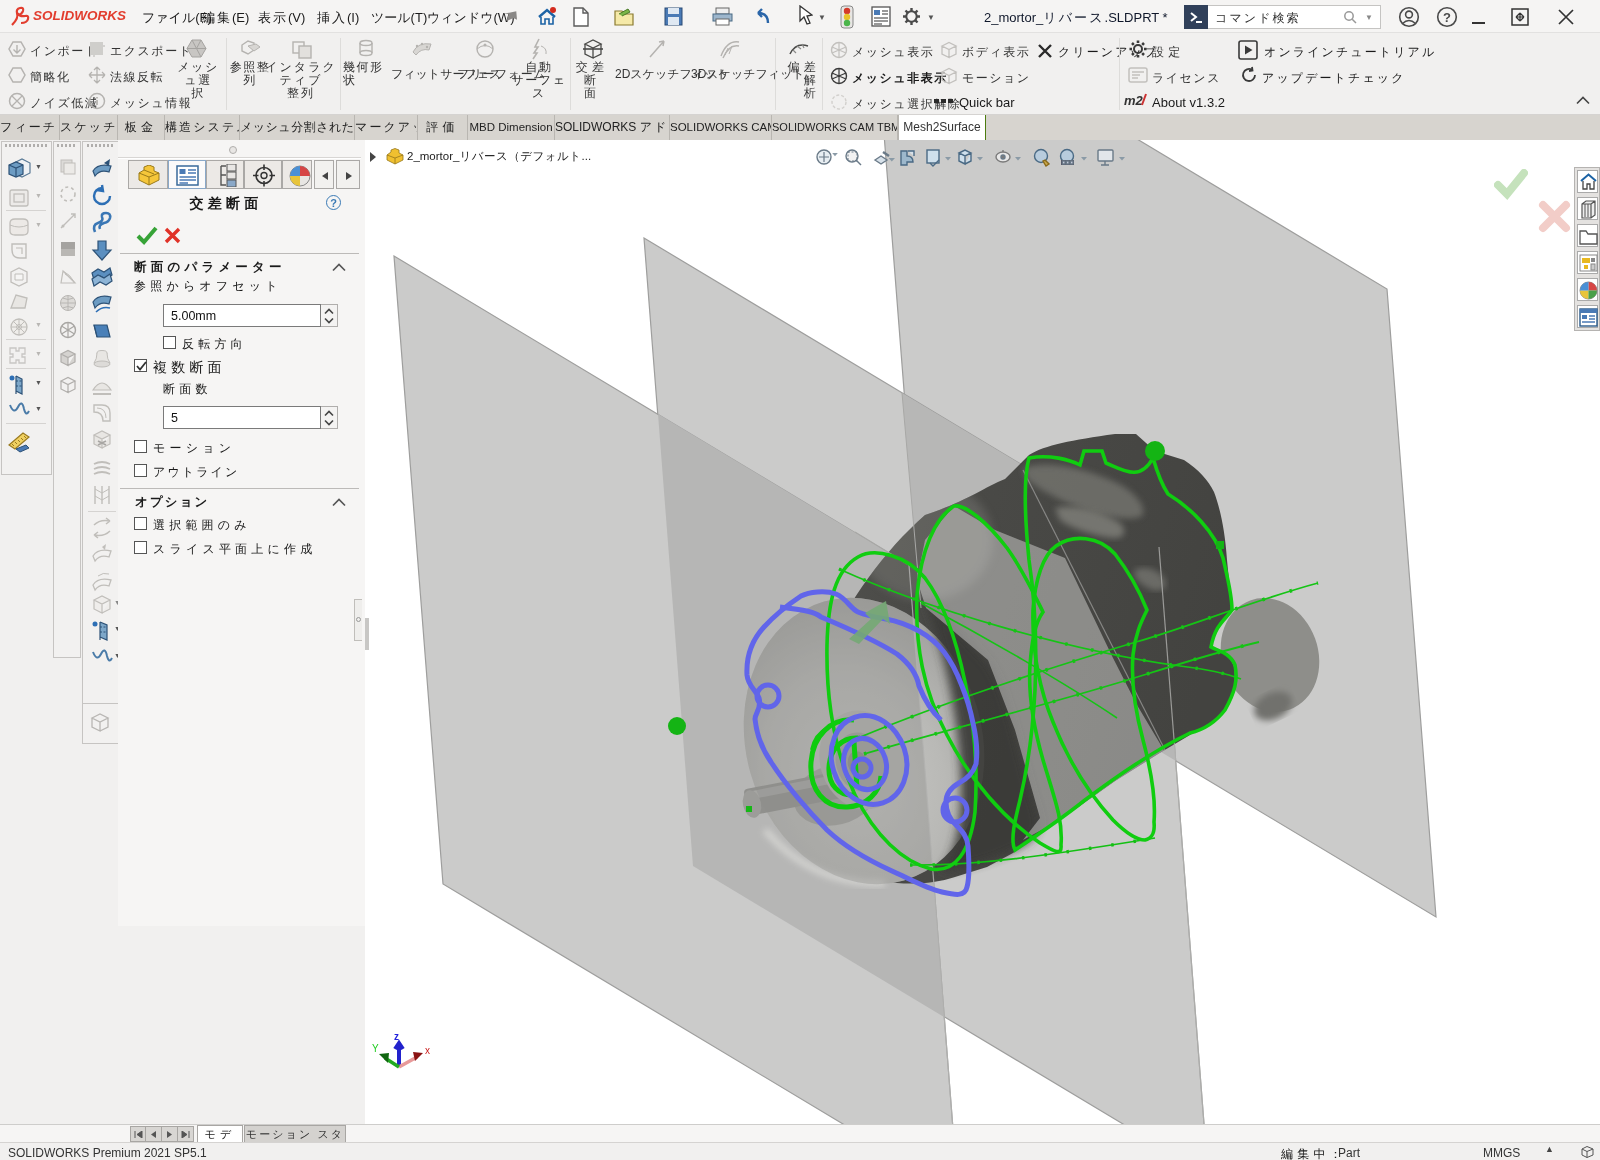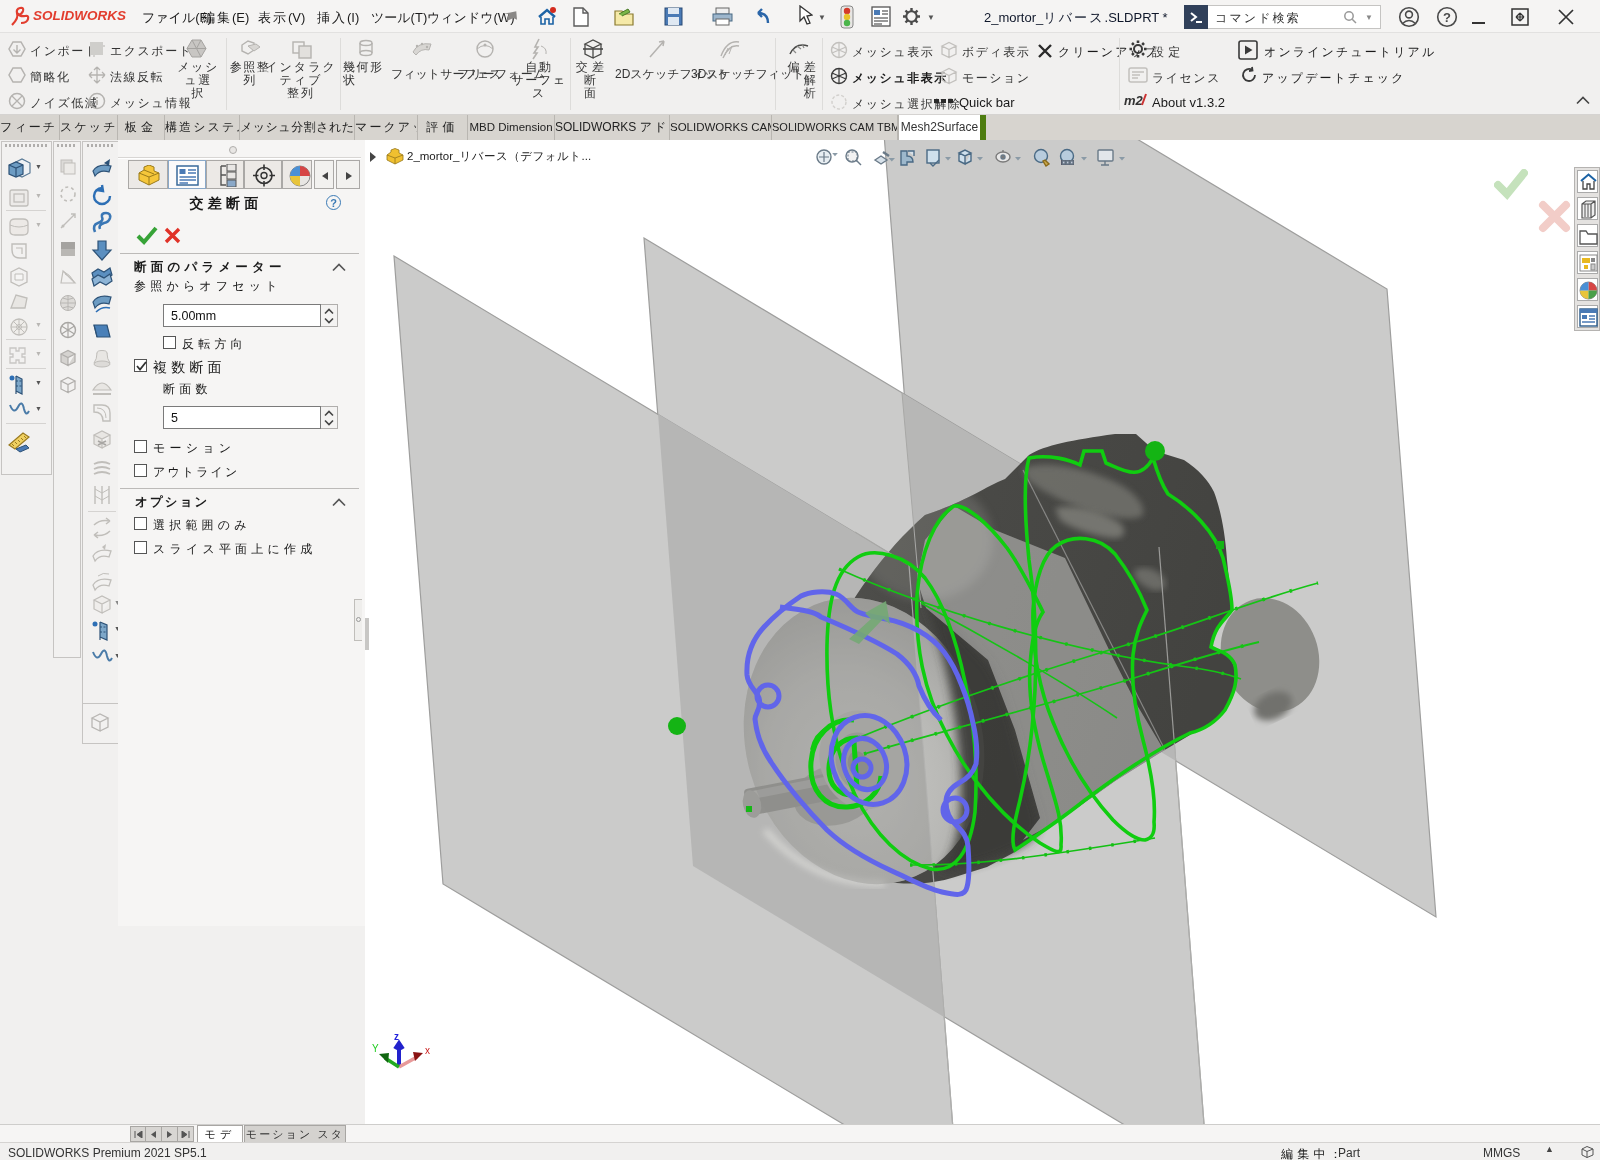--- a/index.html
+++ b/index.html
@@ -279,21 +279,21 @@
 <div class="tab jp jps" style="left:60px;width:58px">スケッチ</div>
 <div class="tab jp" style="left:118px;width:47px">板金</div>
 <div class="tab jp jps" style="left:165px;width:75px">構造システム</div>
 <div class="tab jp" style="left:240px;width:115px;letter-spacing:0.5px">メッシュ分割されたモデリング</div>
 <div class="tab jp jps" style="left:355px;width:63px">マークアップ</div>
 <div class="tab jp" style="left:418px;width:50px">評価</div>
 <div class="tab" style="left:468px;width:87px;font-size:11.5px">MBD Dimension</div>
 <div class="tab" style="left:555px;width:115px;color:#222">SOLIDWORKS <span class="jps">アドイン</span></div>
 <div class="tab" style="left:670px;width:102px;font-size:11.5px">SOLIDWORKS CAM</div>
 <div class="tab" style="left:772px;width:126px;font-size:11px">SOLIDWORKS CAM TBM</div>
-<div class="tab" style="left:898px;width:88px;background:#fff;border-right:6px solid #4d7c0f;border-left:1px solid #b9b6b1;color:#333">Mesh2Surface</div>
+<div class="tab" style="left:898px;width:88px;background:#fff;border-right:1px solid #4d7c0f;border-left:1px solid #b9b6b1;color:#333">Mesh2Surface</div>
 </div>
 <div id="mainbg"></div>
 <div id="strip1" class="abs" style="left:1px;top:141px;width:51px;height:334px;border:1px solid #c6c4c2;background:#f2f1f0">
 <div class="abs" style="left:3px;top:2px;width:42px;height:3px;background-image:repeating-linear-gradient(to right,#b0aeac 0 2px,transparent 2px 4px)"></div>
 <svg class="abs" style="left:4px;top:15px" width="26" height="24" viewBox="0 0 26 24">
       <path d="M8 6 L16 2 L24 6 V16 L16 20 L8 16 Z" fill="#eef1f4" stroke="#5a7a96" stroke-width="1.2"></path>
       <path d="M3 8 L10 5 L17 8 V17 L10 20 L3 17 Z" fill="#6d9cc3" stroke="#2d5277" stroke-width="1.2"></path>
       <path d="M3 8 L10 11 L17 8 M10 11 V20" fill="none" stroke="#2d5277" stroke-width="1.2"></path>
     </svg>
 <span class="abs" style="left:33px;top:21px;font-size:7px;color:#555">▼</span>

